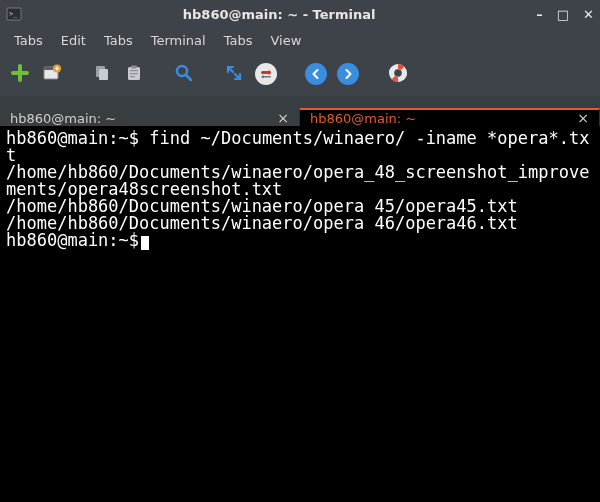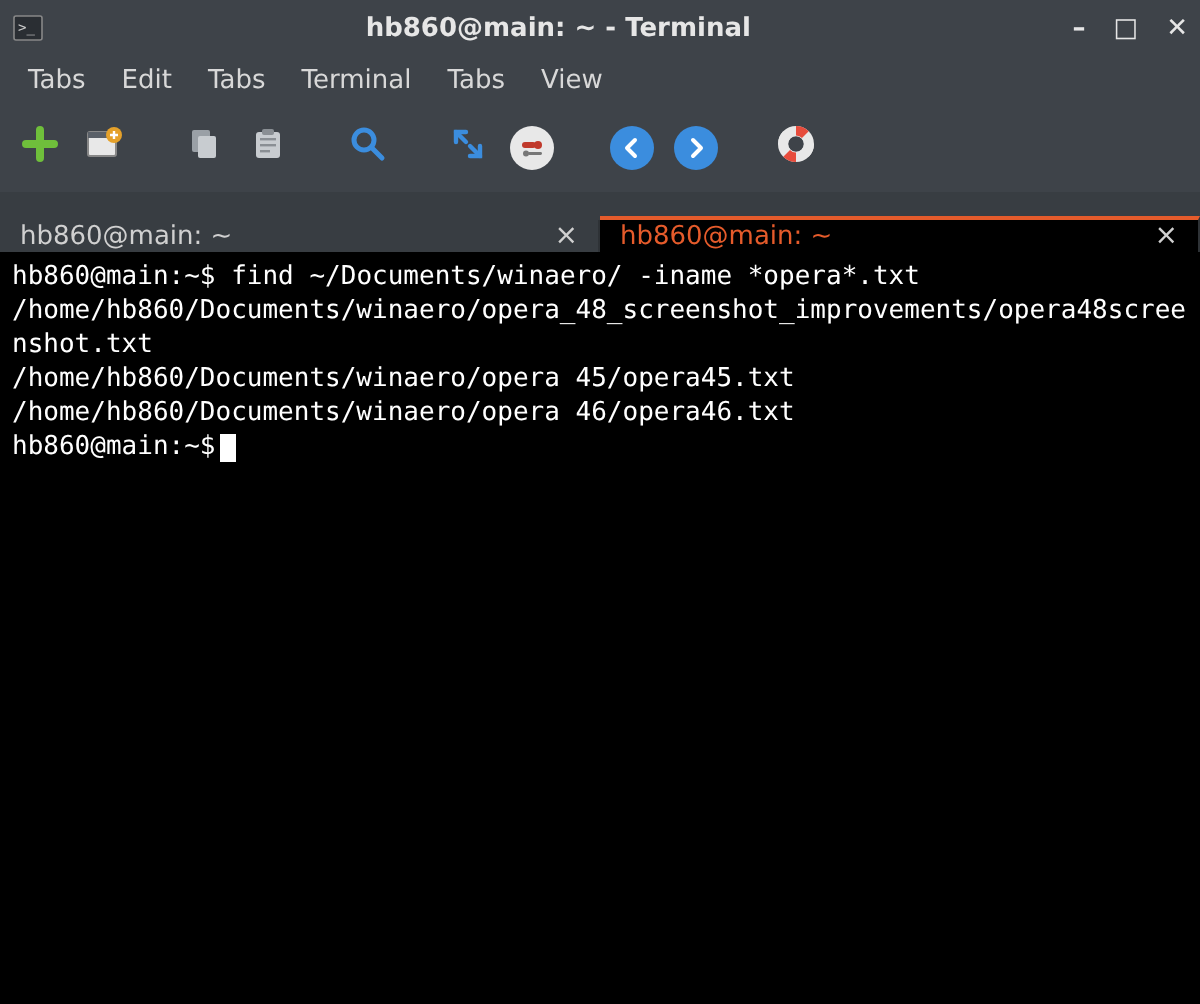--- a/index.html
+++ b/index.html
@@ -111,21 +111,21 @@
     margin-left: auto;
     color: #d0d0d0;
     font-size: 14px;
   }
   
   .terminal {
     flex: 1;
     background: #000;
     color: #fff;
     font-family: "DejaVu Sans Mono", "Liberation Mono", monospace;
-    font-size: 13px;
+    font-size: 17px;
     line-height: 17px;
     padding: 4px 6px;
     white-space: pre-wrap;
     word-break: break-all;
     overflow: hidden;
   }
   .cursor {
     display: inline-block;
     width: 8px; height: 14px;
     background: #fff;

